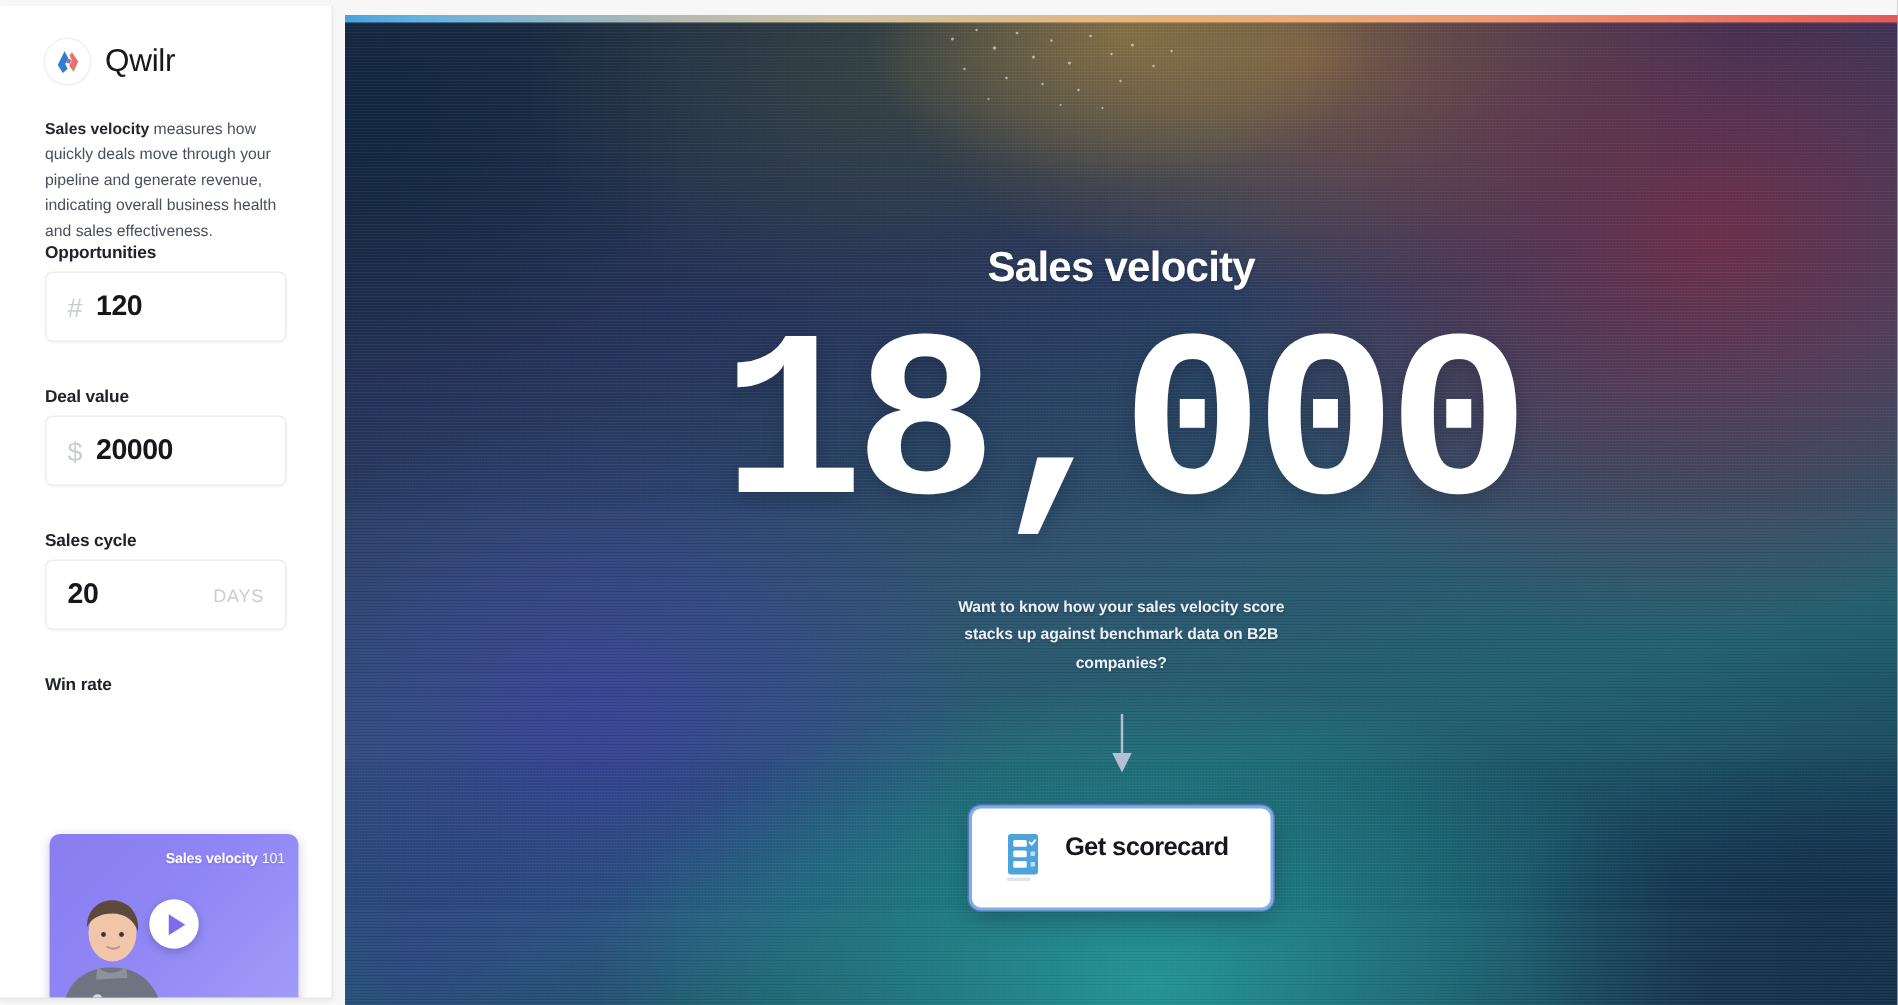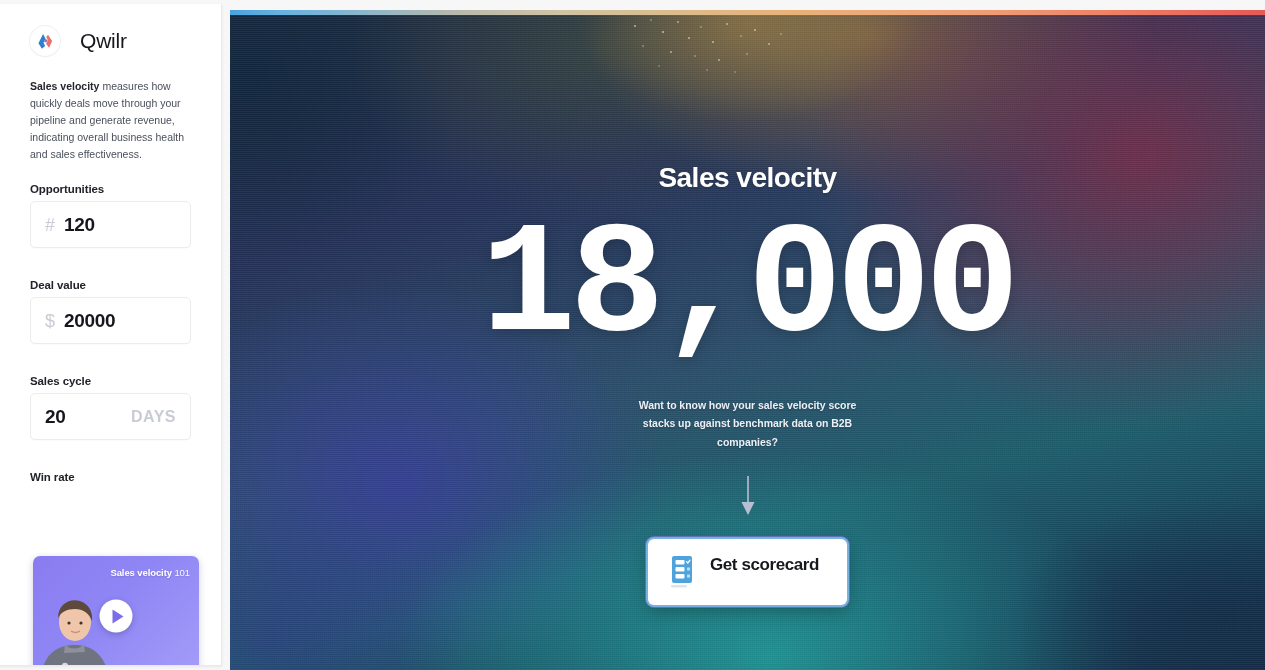--- a/index.html
+++ b/index.html
@@ -37,21 +37,21 @@
     overflow: hidden;
   }
 
   .sidebar-inner {
     padding: 22px 30px 0 30px;
   }
 
   .brand {
     display: flex;
     align-items: center;
-    gap: 20px;
+    gap: 10px;
     margin-bottom: 22px;
   }
   .brand-logo {
     width: 30px; height: 30px;
     border-radius: 50%;
     background: #ffffff;
     box-shadow: 0 0 0 1px #f0f0f3, 0 1px 2px rgba(0,0,0,0.07);
     display: flex; align-items: center; justify-content: center;
     flex: 0 0 auto;
   }
@@ -59,21 +59,20 @@
     font-size: 21px;
     font-weight: 400;
     color: #17181c;
     letter-spacing: -0.2px;
   }
 
   .intro {
     font-size: 10.5px;
     line-height: 1.62;
     color: #4a4f5c;
-    margin-bottom: 20px;
     max-width: 170px;
   }
   .intro b { font-weight: 700; color: #24262c; }
 
   .field { margin-bottom: 31px; }
   .field-label {
     font-size: 11.5px;
     font-weight: 700;
     color: #21232a;
     margin-bottom: 6px;
@@ -98,22 +97,22 @@
     line-height: 1;
   }
   .input-value {
     font-size: 19px;
     font-weight: 700;
     color: #15171c;
     letter-spacing: -0.3px;
     flex: 1 1 auto;
   }
   .suffix {
-    font-size: 16px;
-    font-weight: 700;
+    font-size: 12px;
+    font-weight: 400;
     color: #c9ccd4;
     letter-spacing: 0.5px;
   }
   .suffix.pct { font-size: 18px; font-weight: 400; letter-spacing: 0; }
 
   
   .video-card {
     position: absolute;
     left: 33px;
     top: 552px;

